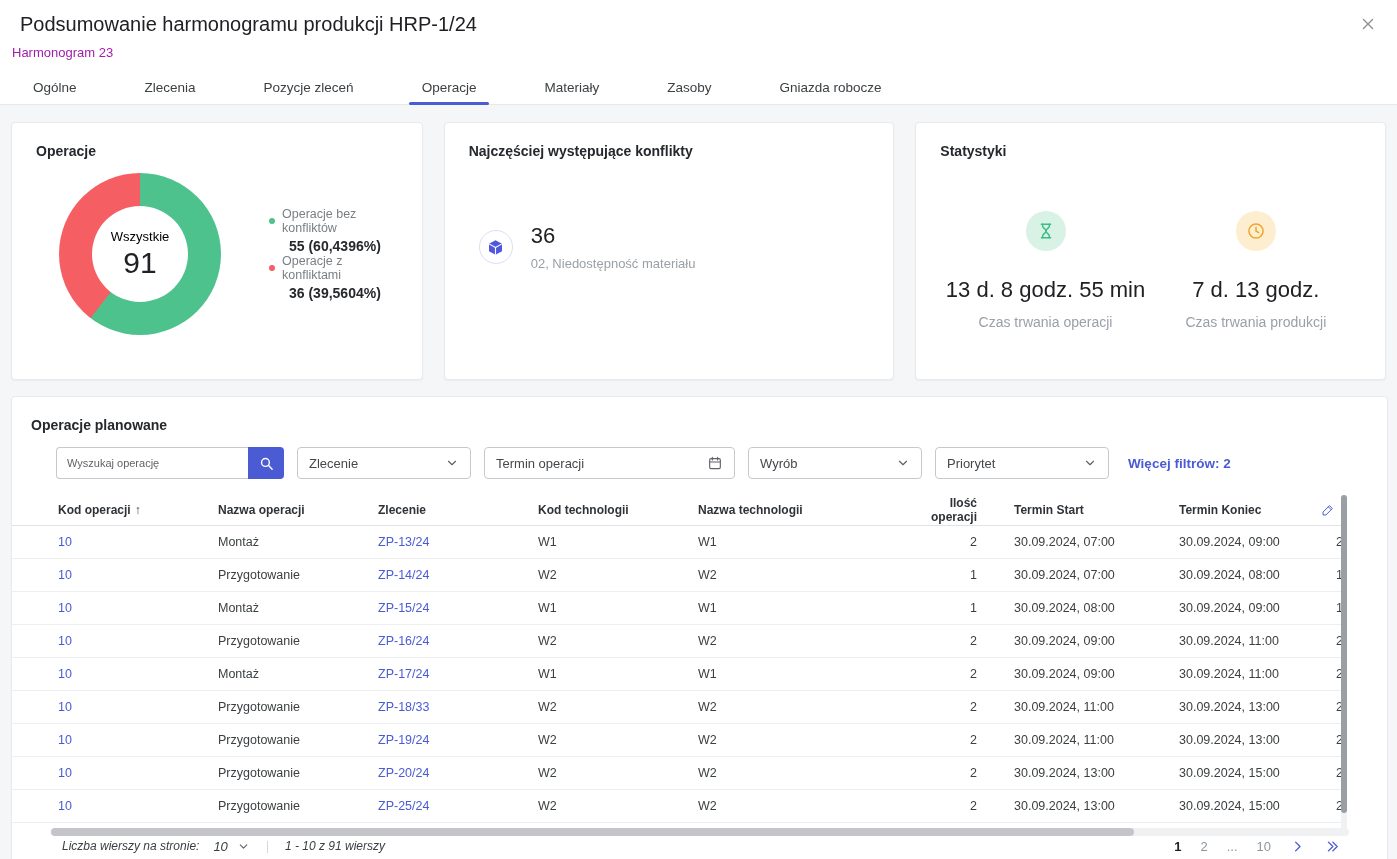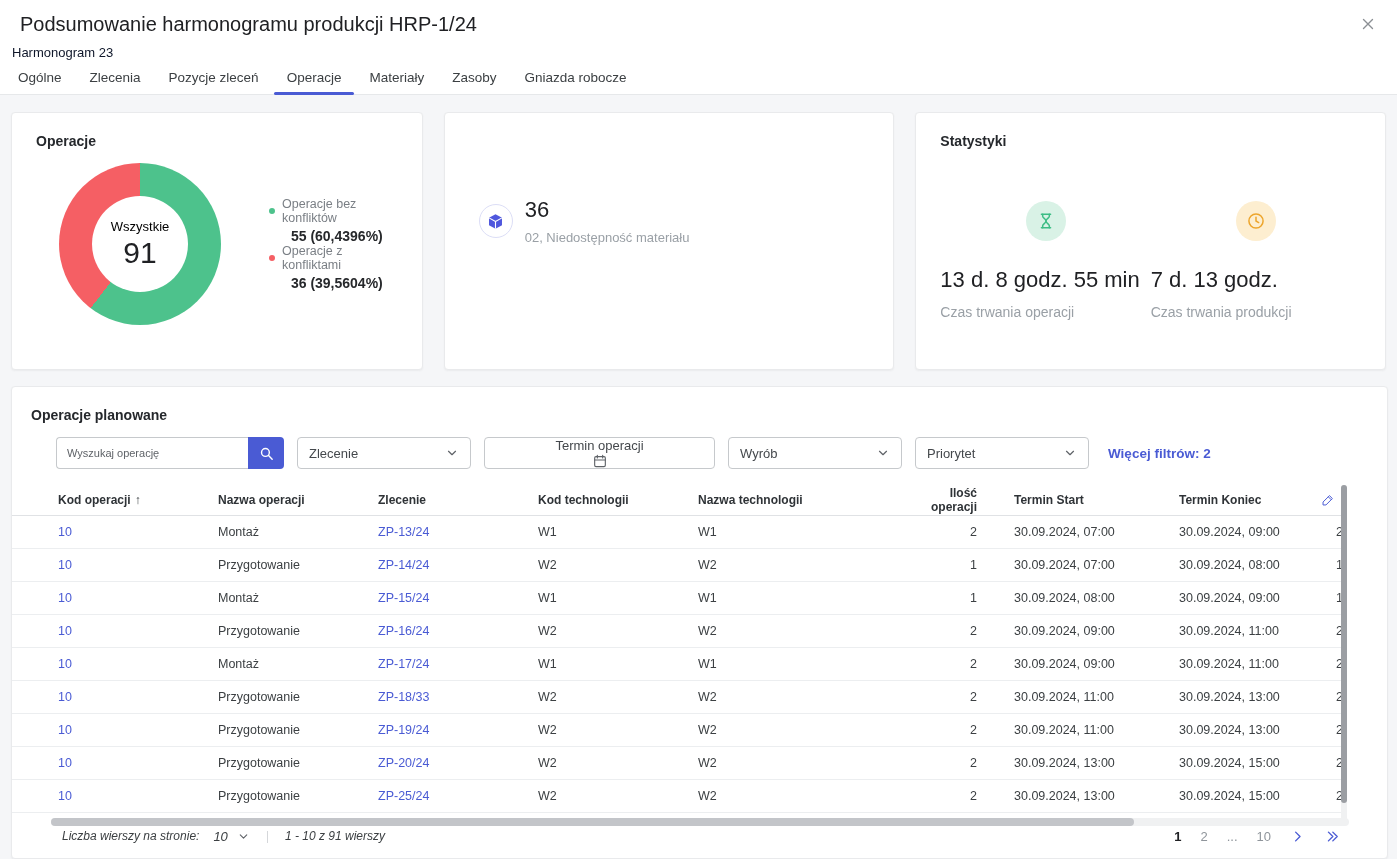--- a/index.html
+++ b/index.html
@@ -3,24 +3,24 @@
 <meta charset="utf-8">
 <style>
   * { margin:0; padding:0; box-sizing:border-box; }
   html,body { width:1397px; height:859px; }
   body { font-family:"Liberation Sans", sans-serif; background:#fff; position:relative; overflow:hidden; color:#3c4043; }
 
   
   .topbar { padding:13px 16px 0 20px; }
   .page-title { font-size:20px; font-weight:500; color:#202124; }
   .close-btn { position:absolute; top:13px; right:18px; width:22px; height:22px; cursor:pointer; display:flex; align-items:center; justify-content:center; background:none; border:none; }
-  .subtitle { margin:9px 0 0 12px; font-size:13px; color:#0f172a; }
-
-  
-  .tabs { display:flex; margin-top:5px; padding-left:4px; border-bottom:1px solid #e6e8ea; }
+  .subtitle { margin:9px 0 0 12px; font-size:13px; color:#a21caf; }
+
+  
+  .tabs { display:flex; margin-top:15px; padding-left:19px; border-bottom:1px solid #e6e8ea;gap:40px; }
   .tab { padding:5px 14px 9px; font-size:13.5px; color:#3c4043; position:relative; cursor:pointer; white-space:nowrap; }
   .tab.active::after { content:""; position:absolute; left:1px; right:1px; bottom:-1px; height:3px; background:var(--accent); border-radius:2px; }
 
   :root { --accent:#4a5bd4; }
 
   
   .content { background:#f5f6f8; padding:17px 11px 14px; min-height:778px; }
   .cards { display:flex; gap:21px; }
   .card { background:#fff; border:1px solid #e9eaec; border-radius:4px; box-shadow:0 1px 2px rgba(60,64,67,.06); height:258px; padding:20px 24px; }
   .card-title { font-size:14px; font-weight:700; color:#25282c; }
@@ -31,48 +31,48 @@
   
   .donut-wrap { display:flex; align-items:center; margin-top:14px; }
   .donut { width:162px; height:162px; border-radius:50%; position:relative; margin-left:23px; flex:0 0 auto; }
   .donut-hole { position:absolute; inset:33px; background:#fff; border-radius:50%; display:flex; flex-direction:column; align-items:center; justify-content:center; }
   .donut-center-label { font-size:13px; color:#000000; }
   .donut-center-value { font-size:30px; color:#202124; margin-top:2px; }
   .legend { margin-left:48px; display:flex; flex-direction:column; }
   .legend-line { display:flex; align-items:center; gap:7px; }
   .legend-dot { width:6px; height:6px; border:3px solid #000; border-radius:50%; flex:0 0 auto; }
   .legend-label { font-size:12.5px; color:#7a7f85; }
-  .legend-value { font-size:14px; font-weight:700; color:#26282b; margin:3px 0 0 7px;text-align:center; }
-
-  
-  .conf-row { display:flex; align-items:flex-start; gap:12px; margin:64px 0 0 10px; }
+  .legend-value { font-size:14px; font-weight:700; color:#26282b; margin:3px 0 0 20px; }
+
+  
+  .conf-row { display:flex; align-items:flex-start; gap:18px; margin:64px 0 0 10px; }
   .conf-icon { width:34px; height:34px; border:1px solid #dcdef6; border-radius:50%; display:flex; align-items:center; justify-content:center; margin-top:7px; }
   .conf-value { font-size:22px; color:#202124; }
   .conf-label { font-size:13px; color:#9aa0a6; margin-top:7px; }
 
   
   .stats-row { display:flex; margin-top:52px; }
-  .stat { flex:1; text-align:left; }
+  .stat { flex:1; text-align:center; }
   .stat-icon { width:40px; height:40px; border-radius:50%; margin:0 auto; display:flex; align-items:center; justify-content:center; }
   .stat-icon.green { background:#d9f2e6; }
   .stat-icon.orange { background:#fdeed0; }
   .stat-value { font-size:22px; color:#202124; margin-top:26px; }
   .stat-label { font-size:14px; color:#9aa0a6; margin-top:11px; }
 
   
   .card-table { position:relative; margin-top:16px; width:1377px; height:473px; background:#fff; border:1px solid #e9eaec; border-radius:4px; box-shadow:0 1px 2px rgba(60,64,67,.06); padding:20px 0 0; }
   .tbl-title { margin-left:19px; font-size:14px; font-weight:700; color:#25282c; }
 
   .filters { display:flex; align-items:center; margin:14px 0 0 44px; gap:13px; }
   .search-box { display:flex; }
   .search-input { width:192px; height:32px; border:1px solid #c6c9cc; border-right:none; border-radius:4px 0 0 4px; padding:0 10px; font-size:11px; color:#3c4043; font-family:inherit; outline:none; }
   .search-input::placeholder { color:#5f6368; }
   .search-btn { width:36px; height:32px; background:var(--accent); border:none; border-radius:0 4px 4px 0; display:flex; align-items:center; justify-content:center; cursor:pointer; }
   .filter-select { width:174px; height:32px; border:1px solid #c6c9cc; border-radius:4px; background:#fff; display:flex; align-items:center; justify-content:space-between; padding:0 11px; font-size:13px; color:#44484c; cursor:pointer; }
-  .filter-select.date { width:231px;flex-direction:column; }
+  .filter-select.date { width:251px; }
   .more-filters { color:var(--accent); font-size:13.5px; font-weight:600; margin-left:6px; cursor:pointer; white-space:nowrap; }
 
   
   .tbl { margin-top:15px; }
   .thead, .trow { display:grid; grid-template-columns:160px 160px 160px 160px 216px 63px 165px 165px 36px; align-items:center; padding-left:46px; width:1335px; }
   .thead { height:32px; border-bottom:1px solid #e0e2e5; font-size:12px; font-weight:700; color:#2f3337; }
   .trow { height:33px; border-bottom:1px solid #eceef0; font-size:12.5px; color:#3c4043; }
   .cell.num, .hcell.num { text-align:right; }
   .cell.pad, .hcell.pad { padding-left:37px; }
   .link { color:var(--accent); cursor:pointer; }
@@ -171,20 +171,21 @@
               <span class="legend-dot" style="border-color: rgb(245, 95, 100);"></span>
               <span class="legend-label">Operacje z konfliktami</span>
             </div>
             <div class="legend-value">36 (39,5604%)</div>
           </div>
         </div>
       </div>
     </section>
 
     <section class="card card-conf">
+      <div class="card-title">Najczęściej występujące konflikty</div>
       <div class="conf-row">
         <div class="conf-icon">
           <svg width="19" height="19" viewBox="0 0 24 24">
             <path d="M12 2.8l8.2 4.6v9.2L12 21.2l-8.2-4.6V7.4L12 2.8z" fill="#4f57dd"></path>
             <path d="M3.8 7.4L12 12l8.2-4.6M12 12v9.2" stroke="#fff" stroke-width="1.4" fill="none" stroke-linejoin="round"></path>
           </svg>
         </div>
         <div>
           <div class="conf-value">36</div>
           <div class="conf-label">02, Niedostępność materiału</div>

